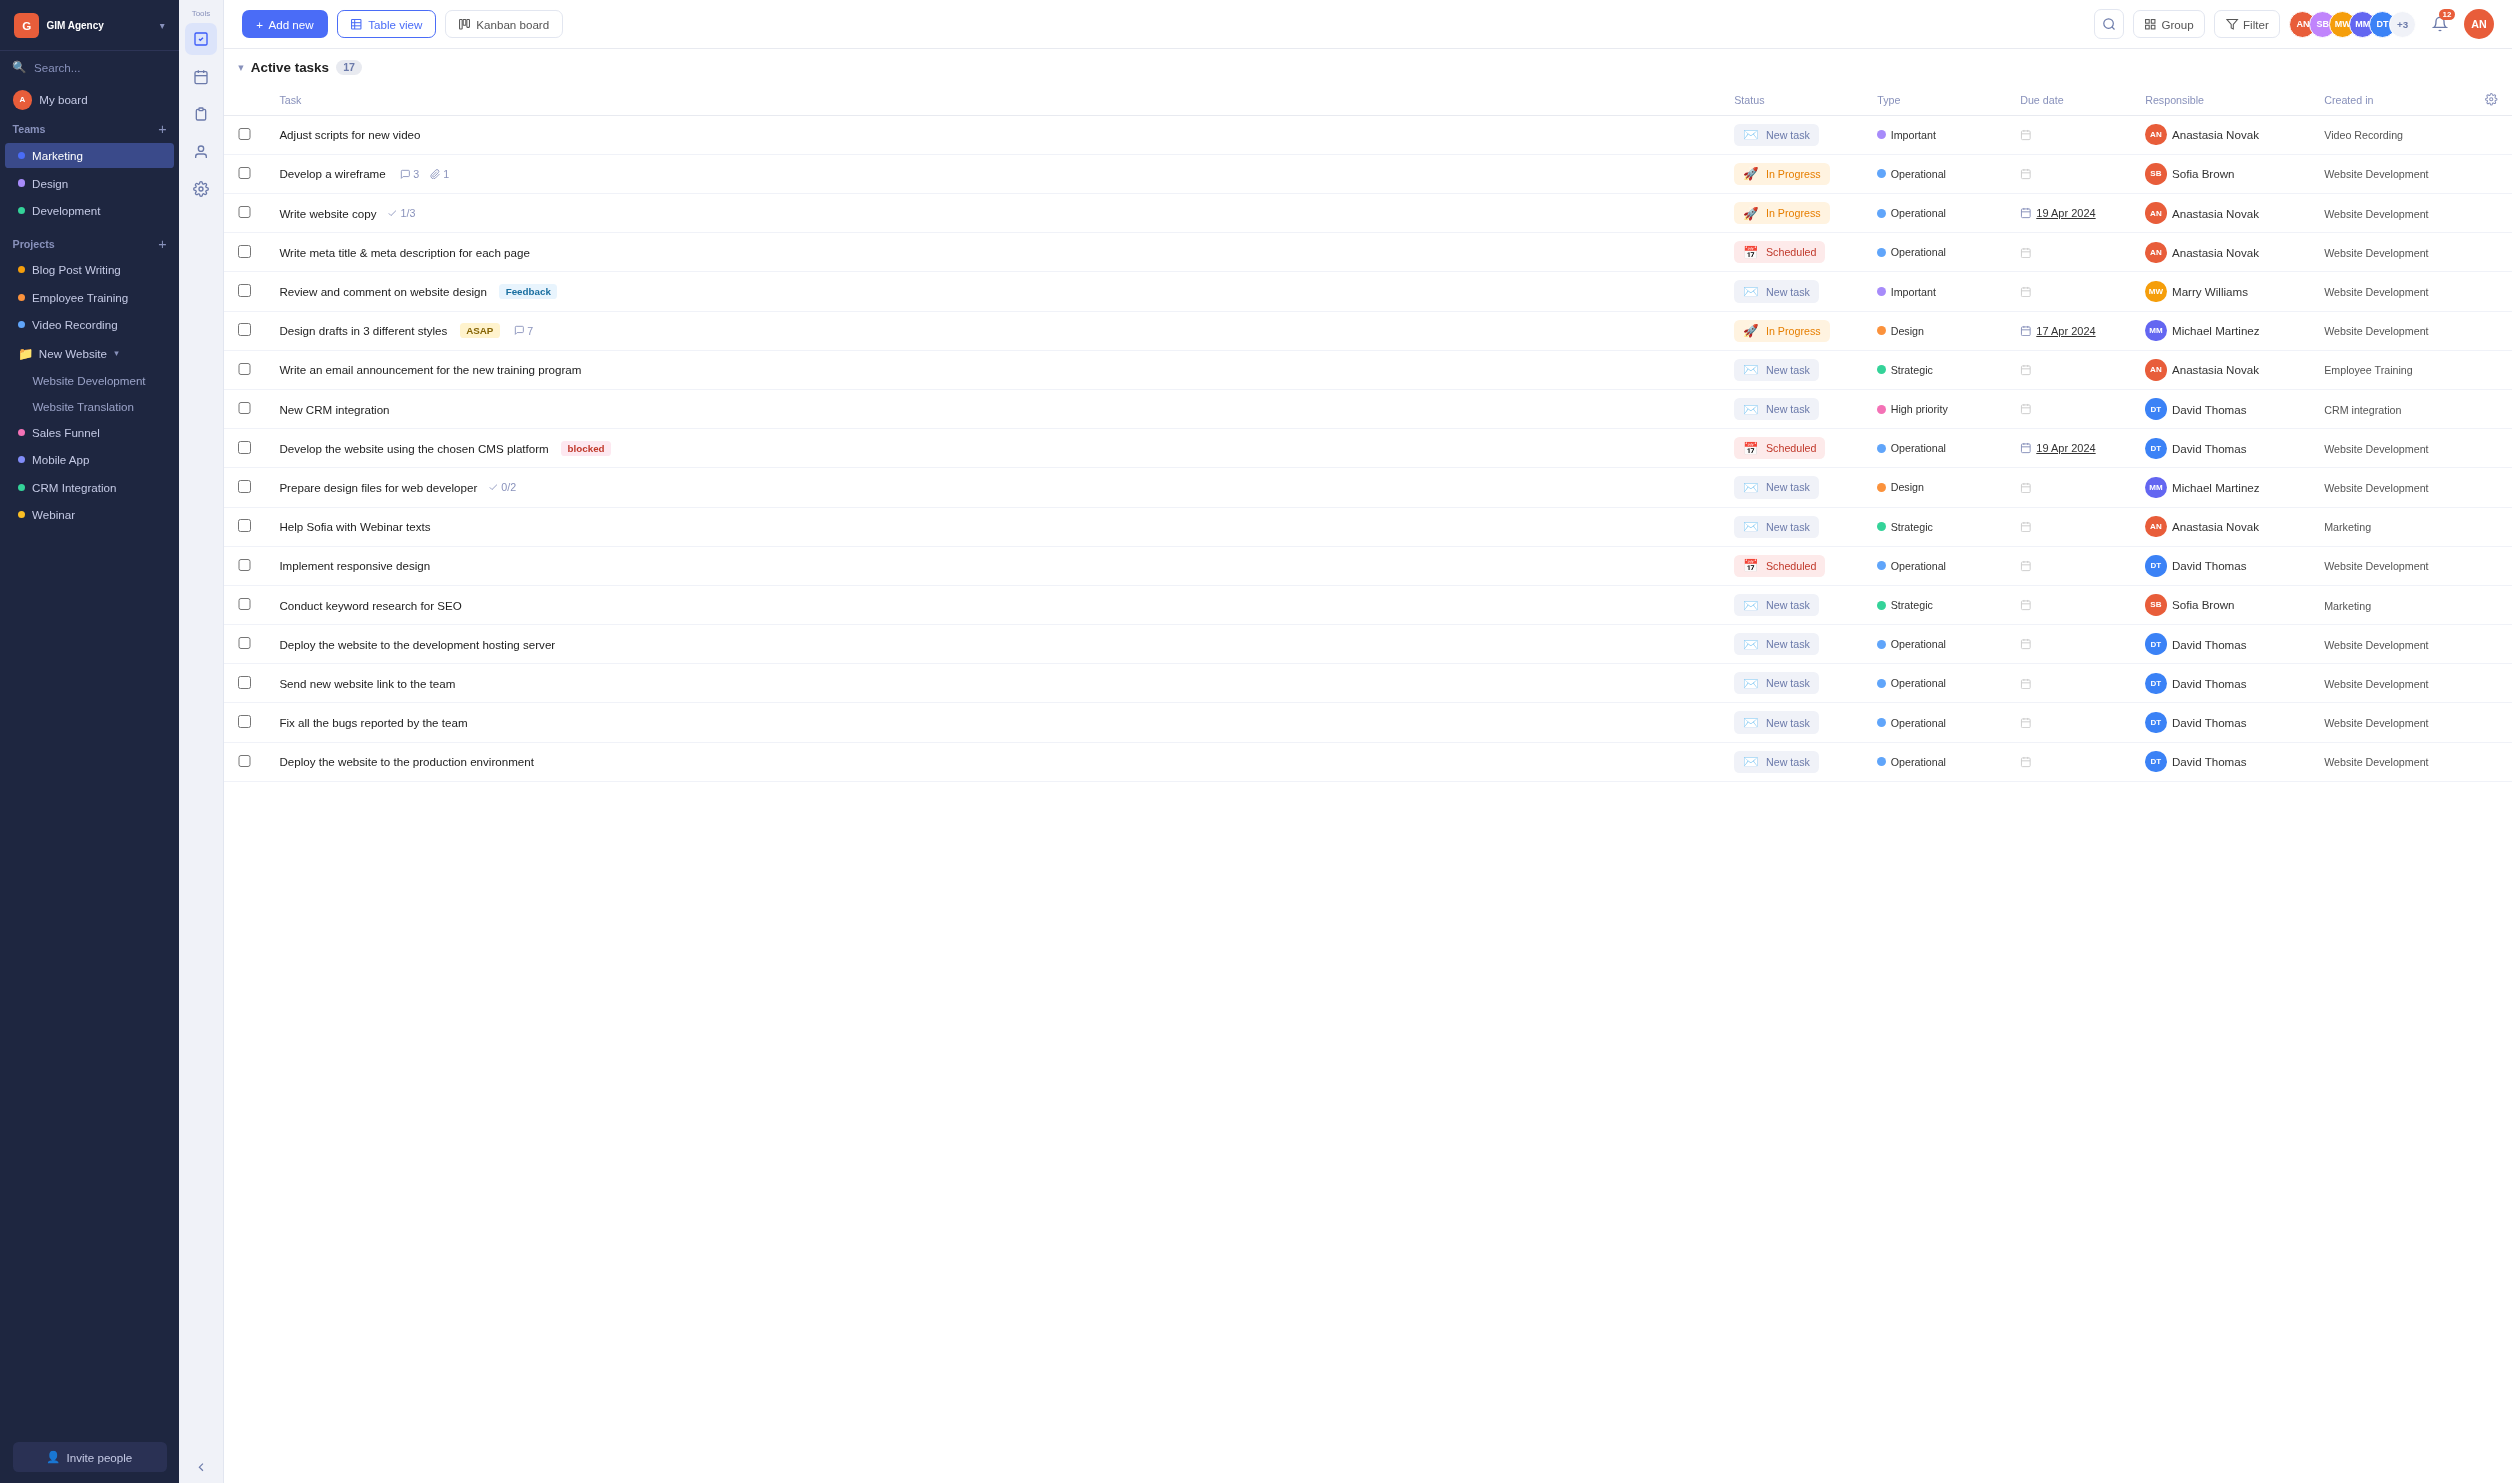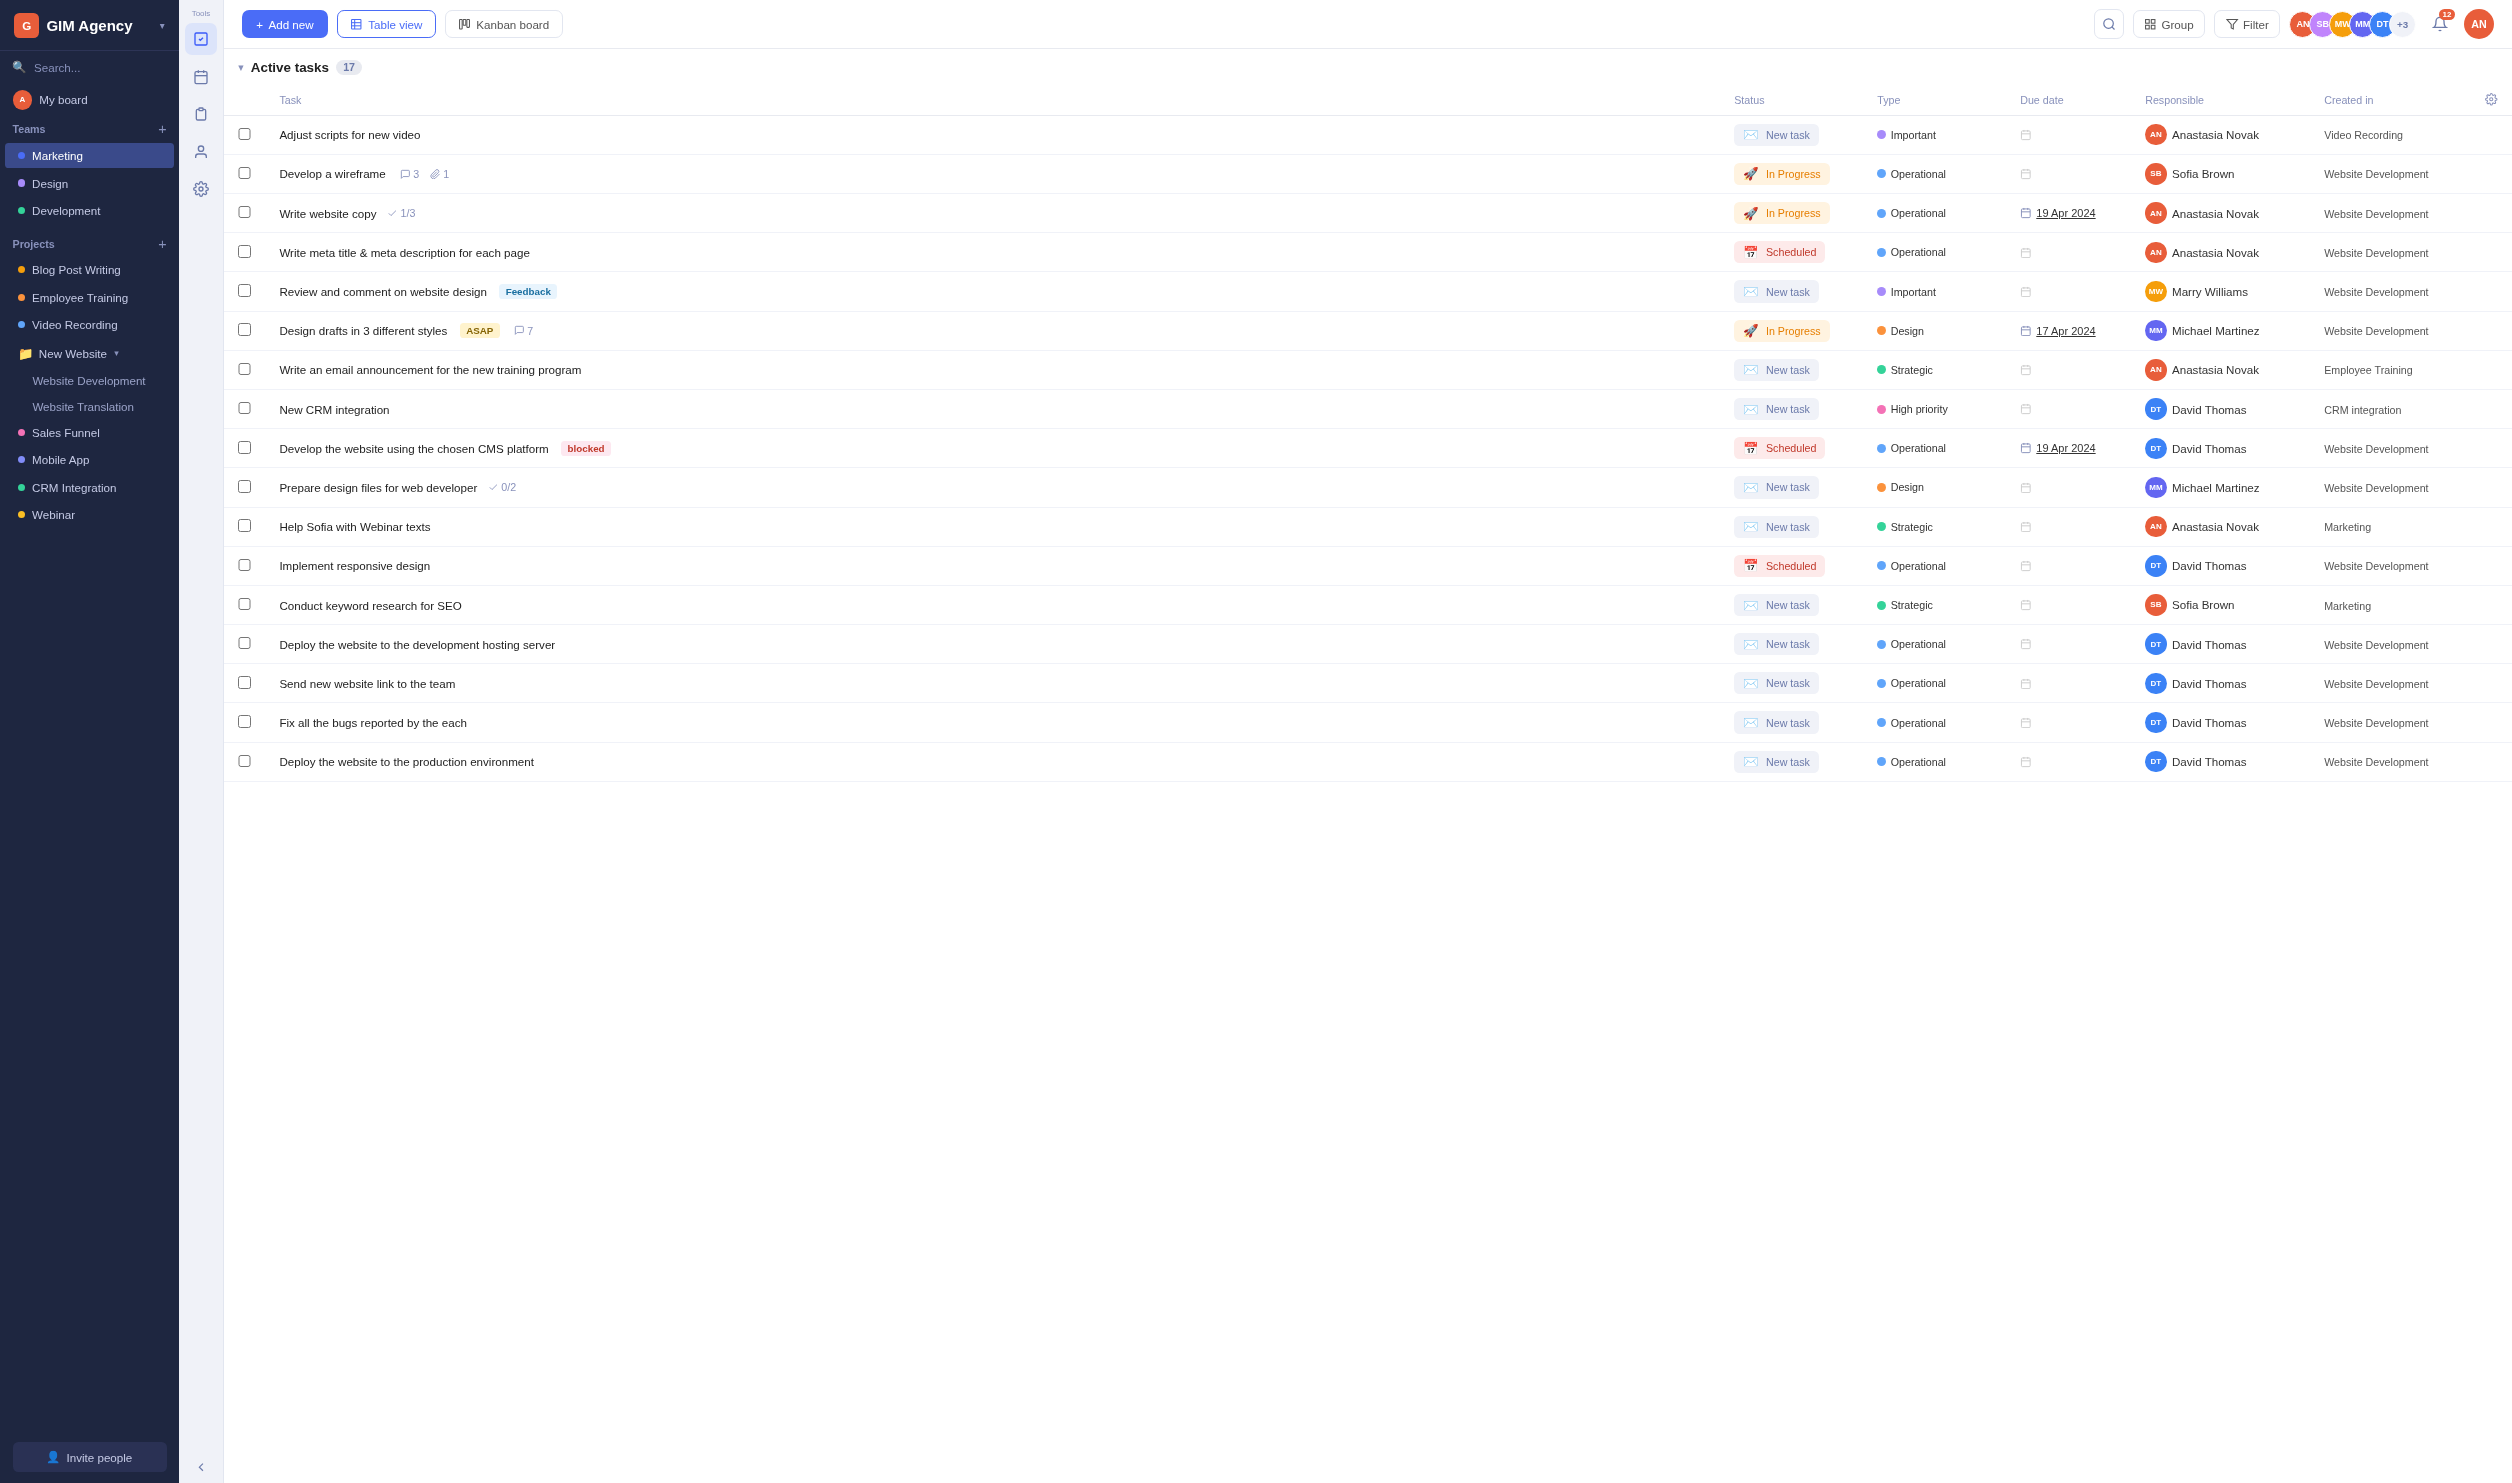--- a/index.html
+++ b/index.html
@@ -2,21 +2,21 @@
 <html style="font-size:14.3px"><head>
   <meta charset="utf-8">
   <style>
     * { box-sizing: border-box; margin: 0; padding: 0; }
     body { font-family: -apple-system, BlinkMacSystemFont, 'Segoe UI', sans-serif; font-size: 12.5px; background: #f5f6fa; display: flex; height: 100vh; overflow: hidden; }
 
     
     .sidebar { width: 179px; background: #1e2640; color: #c5cae5; display: flex; flex-direction: column; flex-shrink: 0; height: 100vh; overflow-y: auto; }
     .sidebar-header { padding: 12.5px 14.3px; display: flex; align-items: center; gap: 7.1px; border-bottom: 0.9px solid #2d3456; }
     .sidebar-logo { width: 25px; height: 25px; background: #e85d3a; border-radius: 5.4px; display: flex; align-items: center; justify-content: center; color: white; font-weight: bold; font-size: 11.6px; }
-    .sidebar-title { color: white; font-weight: 600; font-size: 15px; }
+    .sidebar-title { color: white; font-weight: 600; font-size: 10px; }
     .sidebar-chevron { margin-left: auto; font-size: 9.8px; color: #8891bb; }
     .sidebar-search { padding: 9px 12.5px; display: flex; align-items: center; gap: 7.1px; color: #8891bb; font-size: 11.6px; cursor: pointer; }
     .sidebar-my-work { padding: 7.1px 12.5px; display: flex; align-items: center; gap: 7.1px; color: #c5cae5; font-size: 11.6px; cursor: pointer; }
     .sidebar-avatar-sm { width: 19.7px; height: 19.7px; border-radius: 50%; background: #e85d3a; display: flex; align-items: center; justify-content: center; color: white; font-size: 8px; font-weight: 600; flex-shrink: 0; }
     .sidebar-section { padding: 5.4px 12.5px; display: flex; align-items: center; justify-content: space-between; }
     .sidebar-section-label { color: #8891bb; font-size: 10.7px; font-weight: 600; text-transform: none; }
     .sidebar-section-plus { color: #8891bb; cursor: pointer; font-size: 14.3px; line-height: 1; }
     .sidebar-item { padding: 6.3px 12.5px; display: flex; align-items: center; gap: 7.1px; color: #c5cae5; font-size: 11.6px; cursor: pointer; border-radius: 3.6px; margin: 0.9px 5.4px; }
     .sidebar-item.active { background: #3a4a8a; color: white; }
     .sidebar-sub-item { padding: 5.4px 12.5px 5.4px 27px; display: flex; align-items: center; gap: 7.1px; color: #9ba3c8; font-size: 11.6px; cursor: pointer; margin: 0.9px 5.4px; border-radius: 3.6px; }
@@ -757,21 +757,21 @@
                 <span>David Thomas</span>
               </div>
             </td>
             <td><span class="created-in">Website Development</span></td>
             <td class="col-settings"></td>
           </tr>
           <tr>
             <td style="text-align: center;"><input type="checkbox" style="width: 12.5px; height: 12.5px; cursor: pointer;"></td>
             <td>
               <div class="task-name">
-    <span style="color:#222;font-size:11.6px;">Fix all the bugs reported by the each</span>
+    <span style="color:#222;font-size:11.6px;">Fix all the bugs reported by the team</span>
               </div>
             </td>
             <td><span class="status-badge status-new"><span class="status-icon">✉️</span>New task</span></td>
             <td><span class="type-badge"><span class="type-dot" style="background:#60a5fa;"></span>Operational</span></td>
             <td>
               <span class="due-date">
                 <svg width="11.6" height="11.6" viewBox="0 0 24 24" fill="none" stroke="#ccc" stroke-width="2">
                   <rect x="3" y="4" width="18" height="18" rx="2"></rect>
                   <line x1="16" y1="2" x2="16" y2="6"></line>
                   <line x1="8" y1="2" x2="8" y2="6"></line>

